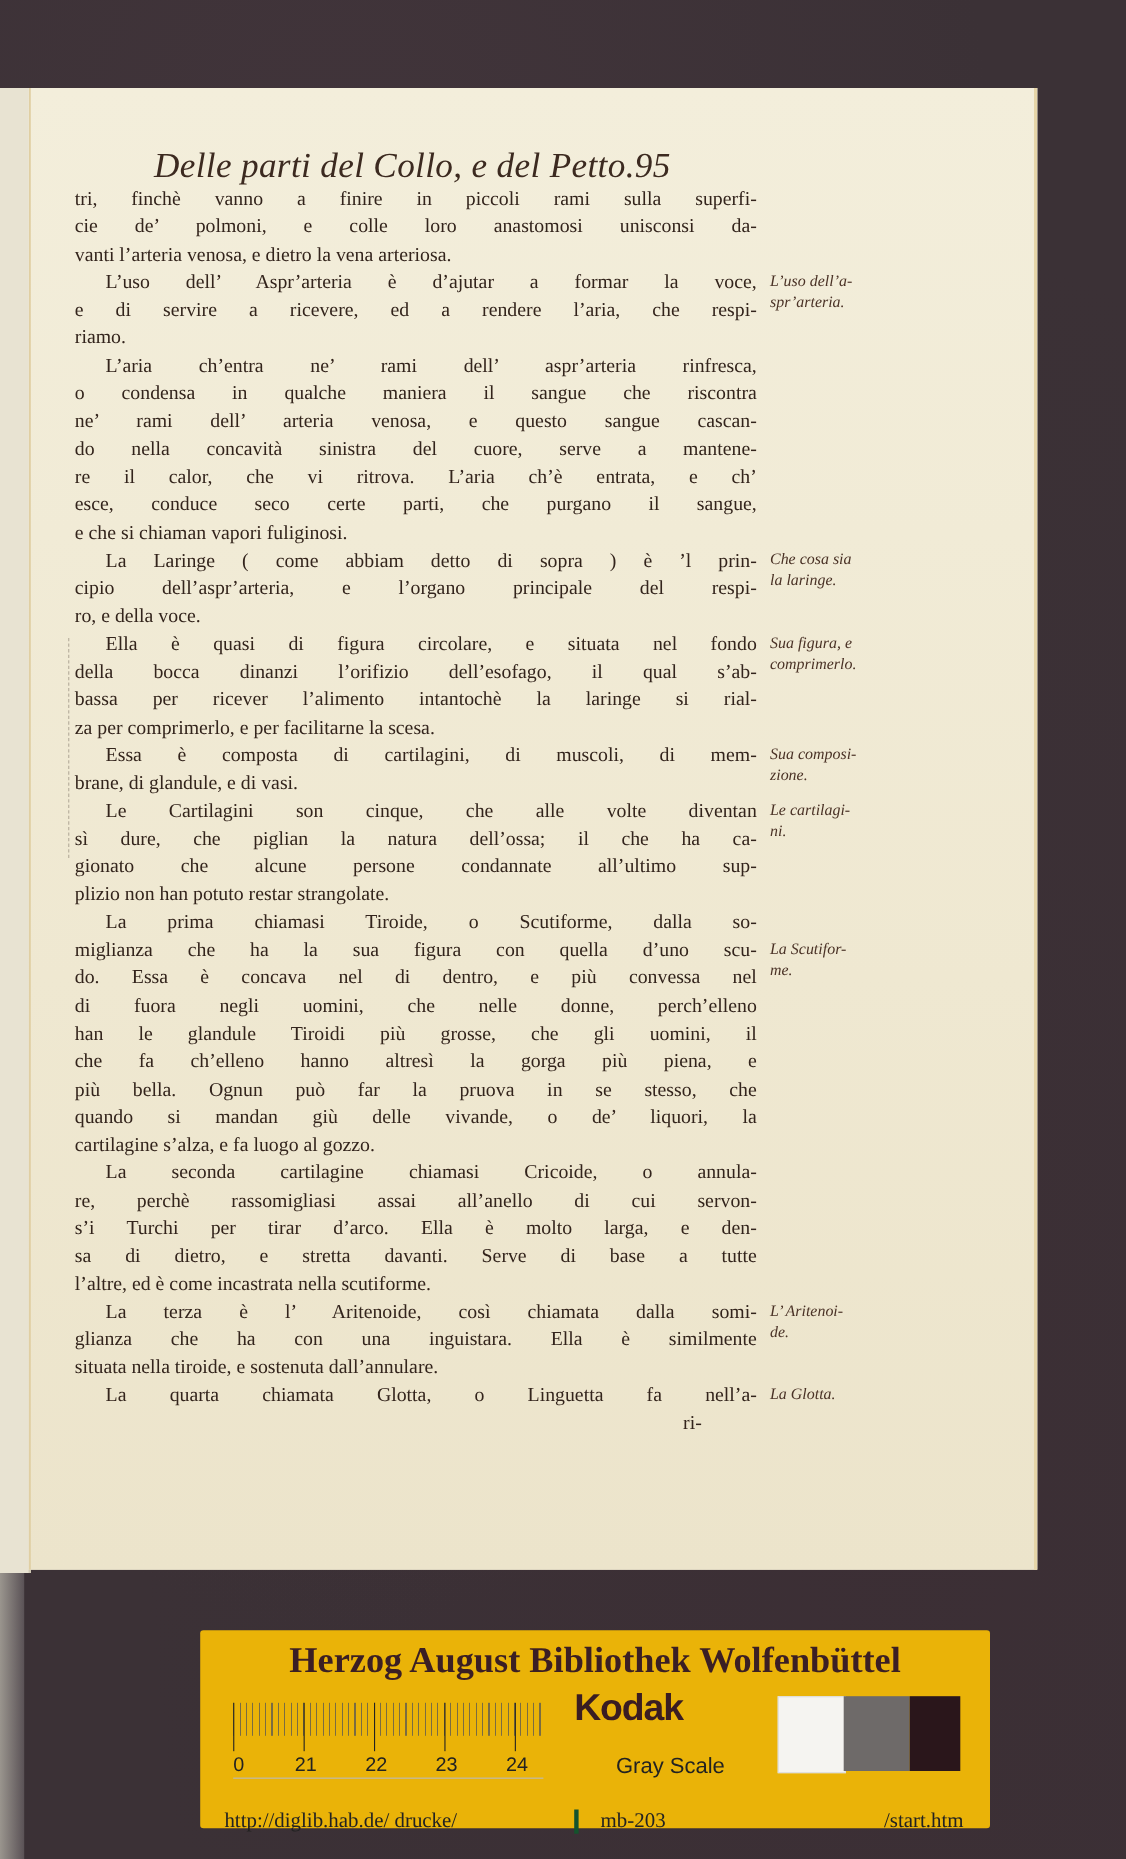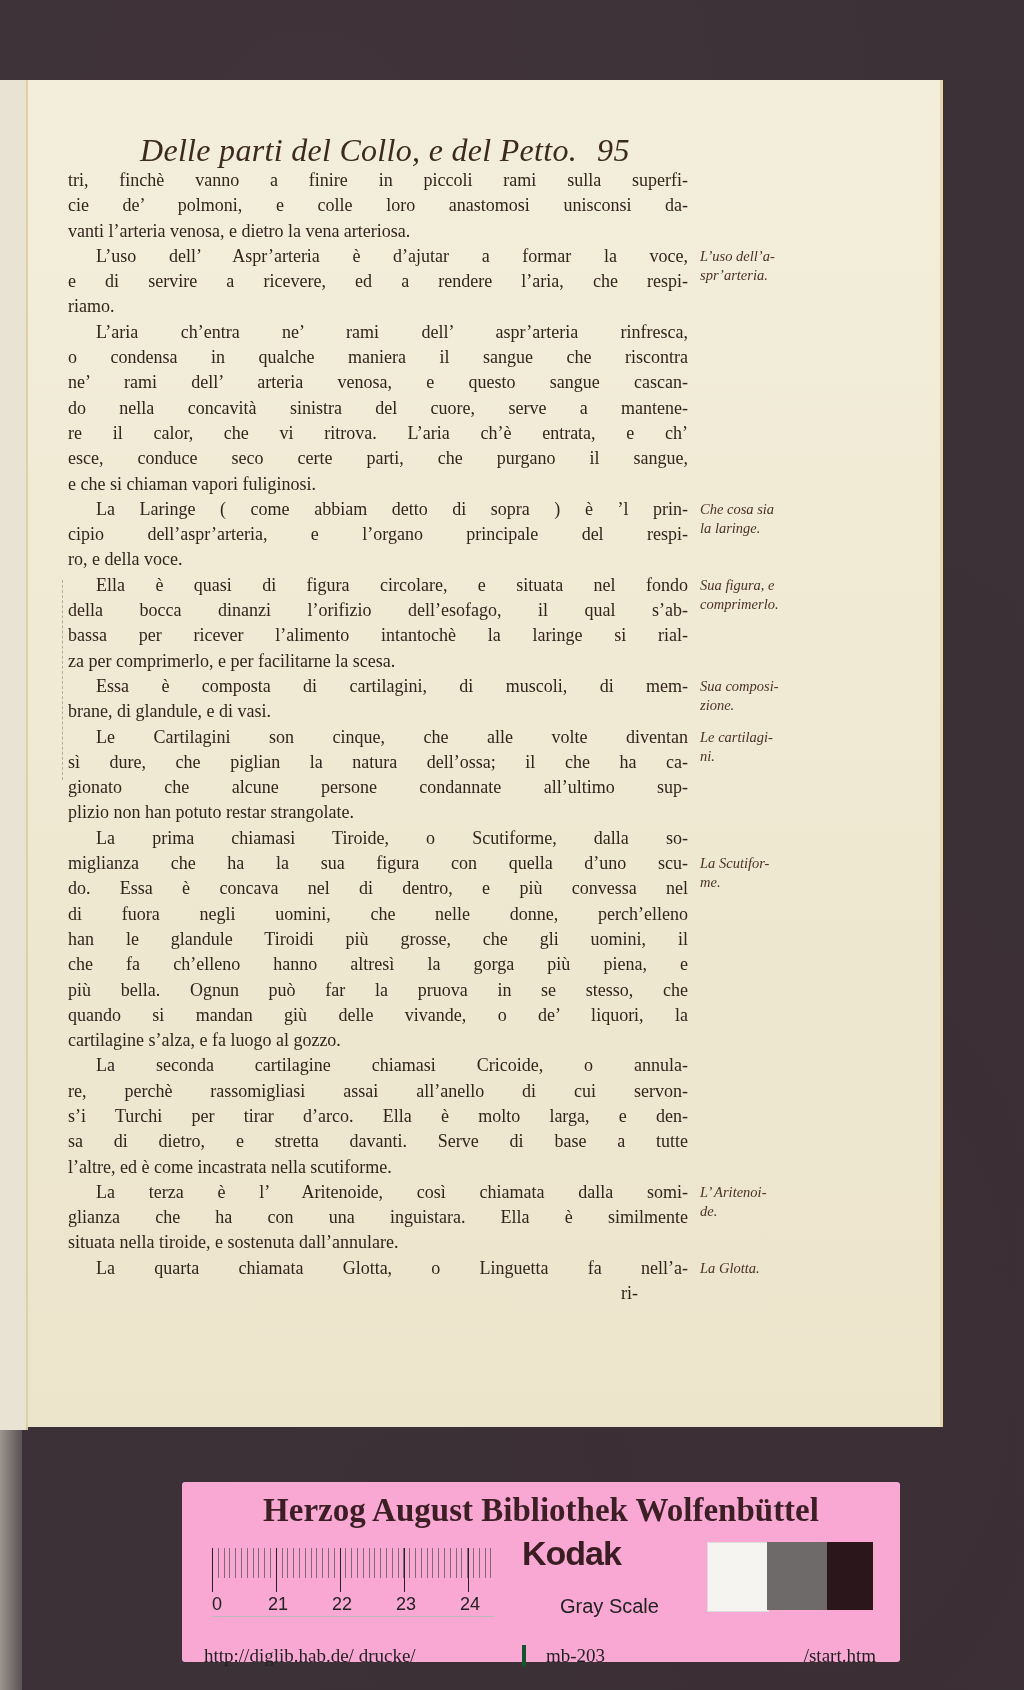--- a/index.html
+++ b/index.html
@@ -27,40 +27,40 @@
   }
   .spine-line {
     position:absolute; left:36px; top:500px; width:1px; height:200px;
     border-left:1px dashed #b4ab9a;
   }
   .running-head {
     position:absolute; left:140px; top:132px; width:520px;
     font-family:"Liberation Serif", serif; font-style:italic;
     font-size:32px; color:#3c2a20; letter-spacing:0.3px; white-space:nowrap;
   }
-  .running-head .num { font-style:italic; margin-left:20px; }
+  .running-head .num { font-style:italic; margin-left:0; }
   .body-text {
     position:absolute; left:68px; top:168px; width:620px;
     font-family:"Liberation Serif", serif; font-size:18px; line-height:25.3px;
     color:#33241c;
   }
   .line { white-space:nowrap; display:block; text-align:justify; text-align-last:justify; height:25.3px; }
   .line.last { text-align-last:left; }
   .line.indent { padding-left:28px; }
   .line.right { text-align:left; text-align-last:right; padding-right:50px; }
   .margin-notes {
     position:absolute; left:700px; top:0; width:150px;
     font-family:"Liberation Serif", serif; font-style:italic; font-size:14.5px;
     line-height:19px; color:#4a3226;
   }
   .note { position:absolute; left:0; white-space:nowrap; }
   
   .target {
     position:absolute; left:182px; top:1482px; width:718px; height:180px;
-    background:#f9a8d4; border-radius:3px;text-decoration:underline;
+    background:#eab308; border-radius:3px;text-decoration:underline;
   }
   .target-title {
     position:absolute; left:34px; top:10px; width:650px; text-align:center;
     font-family:"Liberation Serif", serif; font-weight:bold; font-size:33px;
     color:#3b1f24; white-space:nowrap;
   }
   .ruler {
     position:absolute; left:30px; top:66px; width:282px; height:68px;
     border-bottom:1px solid #bbb;
   }

